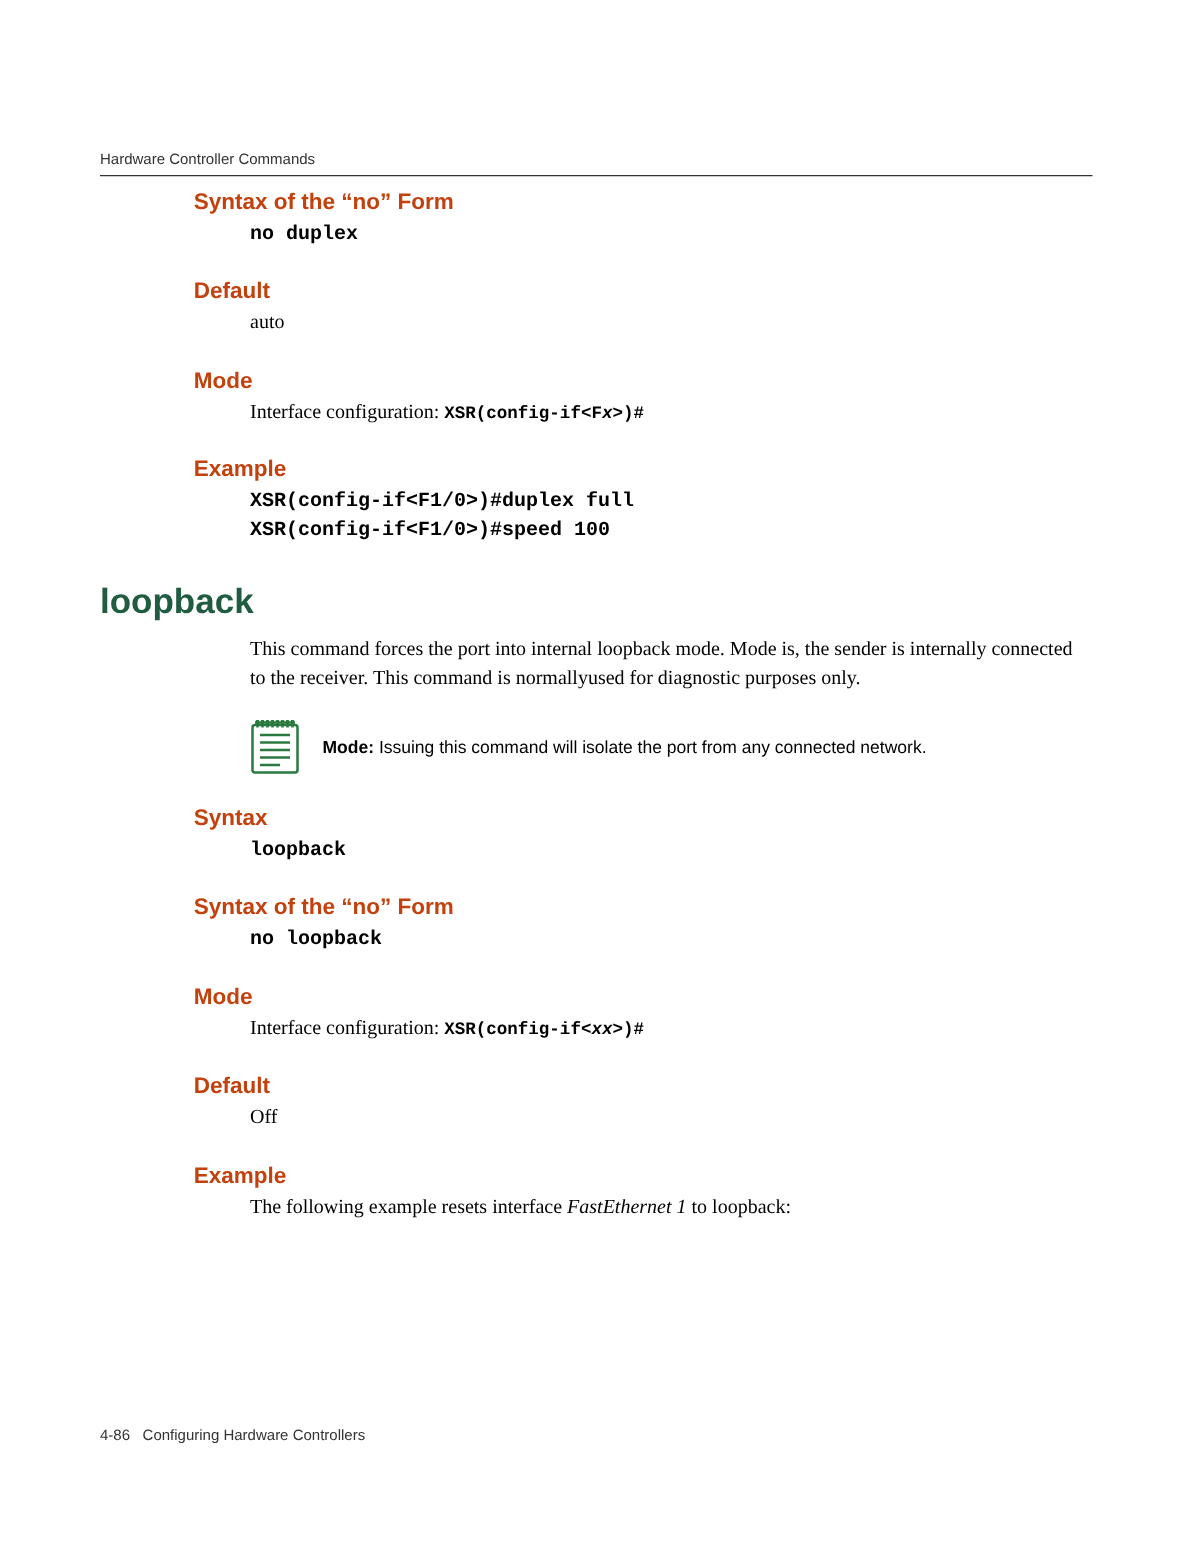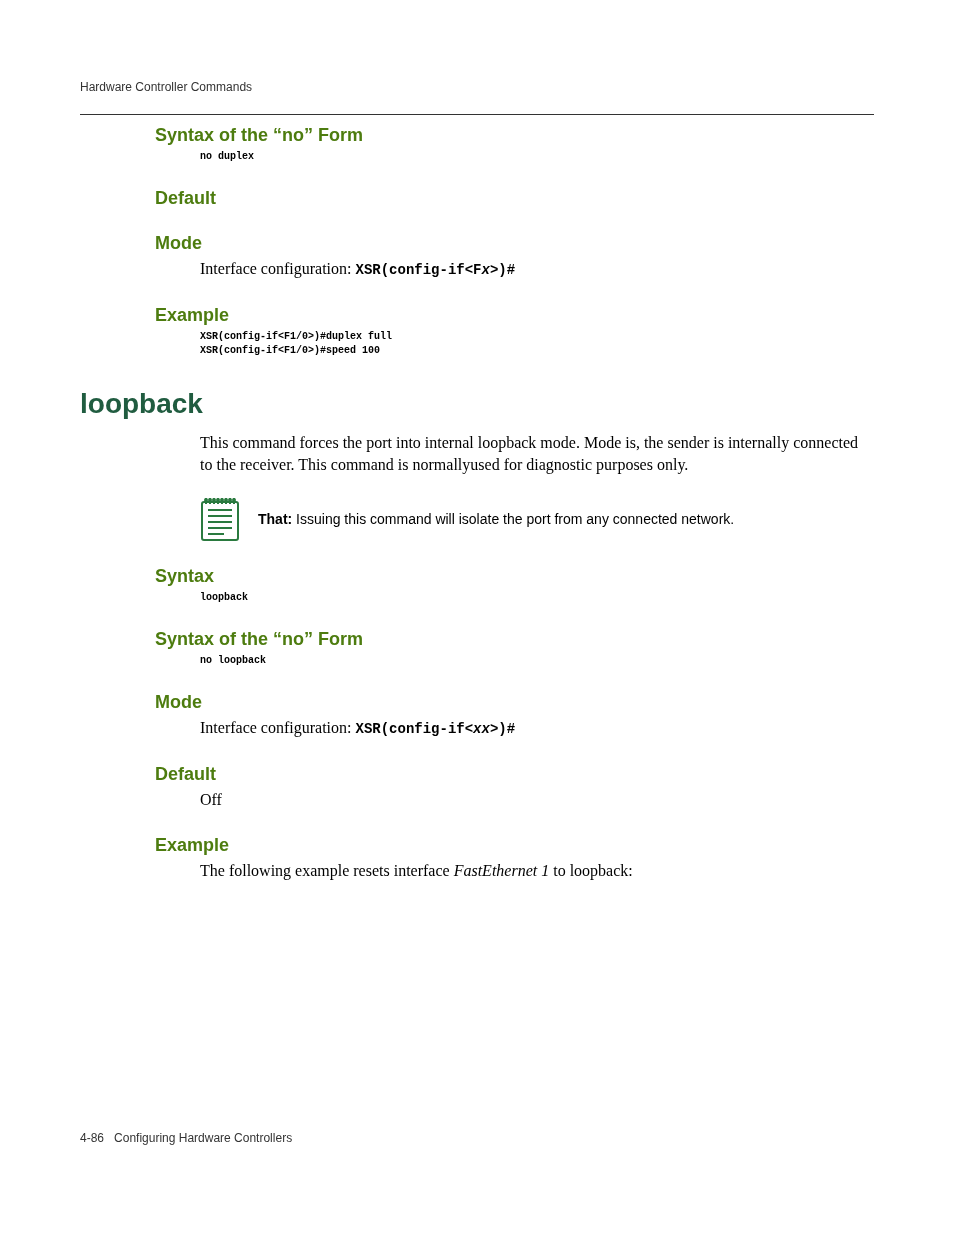--- a/index.html
+++ b/index.html
@@ -16,27 +16,28 @@
     padding: 80px 80px 40px 80px;
     position: relative;
     box-sizing: border-box;
     height: 100%;
   }
   .running-head {
     font-family: Arial, Helvetica, sans-serif;
     font-size: 12px;
     color: #333;
     border-bottom: 1px solid #333;
-    padding-bottom: 20px;
+    padding-bottom: 6px;
     margin-bottom: 10px;
+    margin-top: 40px;
   }
   .section-h3 {
     font-family: Arial, Helvetica, sans-serif;
     font-weight: bold;
-    color: #4d7c0f;
+    color: #c2410c;
     font-size: 18px;
     margin: 24px 0 4px 75px;
   }
   .section-h2 {
     font-family: Arial, Helvetica, sans-serif;
     font-weight: bold;
     color: #205c40;
     font-size: 28px;
     margin: 30px 0 12px 0;
   }
@@ -49,21 +50,21 @@
     font-family: 'Courier New', monospace;
     font-weight: bold;
     font-size: 14px;
     white-space: pre;
     margin-top: 24px;
   }
   .mono-block {
     margin: 4px 0 0 120px;
     font-family: 'Courier New', monospace;
     font-weight: bold;
-    font-size: 10px;
+    font-size: 16px;
     white-space: pre;
     line-height: 1.4;
   }
   .note-row {
     display: flex;
     align-items: center;
     margin: 20px 0 20px 120px;
     gap: 18px;
   }
   .note-icon {
@@ -73,41 +74,42 @@
   }
   .note-text {
     font-family: Arial, Helvetica, sans-serif;
     font-size: 14px;
   }
   .note-text b {
     font-weight: bold;
   }
   .footer {
     position: absolute;
-    bottom: 90px;
+    bottom: 80px;
     left: 80px;
     font-family: Arial, Helvetica, sans-serif;
     font-size: 12px;
     color: #333;
   }
   .ital { font-style: italic; }
   .mono-ital { font-style: italic; font-family: 'Courier New', monospace; font-weight: bold; font-size: 14px;}
   .first-h3 { margin-top: 0; }
 </style>
 </head>
 <body>
 
 <div class="page">
 
   <div class="running-head">Hardware Controller Commands</div>
 
   <div class="section-h3 first-h3">Syntax of the “no” Form</div>
   <div class="mono-block">no duplex</div>
 
   <div class="section-h3">Default</div>
+  <div class="body-text">auto</div>
 
   <div class="section-h3">Mode</div>
   <div class="body-text">
     <span>Interface configuration: </span><span class="mono">XSR(config-if&lt;F</span><span class="mono-ital">x</span><span class="mono">&gt;)#</span>
   </div>
 
   <div class="section-h3">Example</div>
   <div class="mono-block">XSR(config-if&lt;F1/0&gt;)#duplex full
 XSR(config-if&lt;F1/0&gt;)#speed 100</div>
 
@@ -139,21 +141,21 @@
             <line x1="14" y1="2" x2="14" y2="8"></line>
             <line x1="18" y1="2" x2="18" y2="8"></line>
             <line x1="22" y1="2" x2="22" y2="8"></line>
             <line x1="26" y1="2" x2="26" y2="8"></line>
             <line x1="30" y1="2" x2="30" y2="8"></line>
             <line x1="34" y1="2" x2="34" y2="8"></line>
         </g>
       </svg>
     </div>
     <div class="note-text">
-      <b>That:</b><span> Issuing this command will isolate the port from any connected network.</span>
+      <b>Mode:</b><span> Issuing this command will isolate the port from any connected network.</span>
     </div>
   </div>
 
   <div class="section-h3">Syntax</div>
   <div class="mono-block">loopback</div>
 
   <div class="section-h3">Syntax of the “no” Form</div>
   <div class="mono-block">no loopback</div>
 
   <div class="section-h3">Mode</div>

